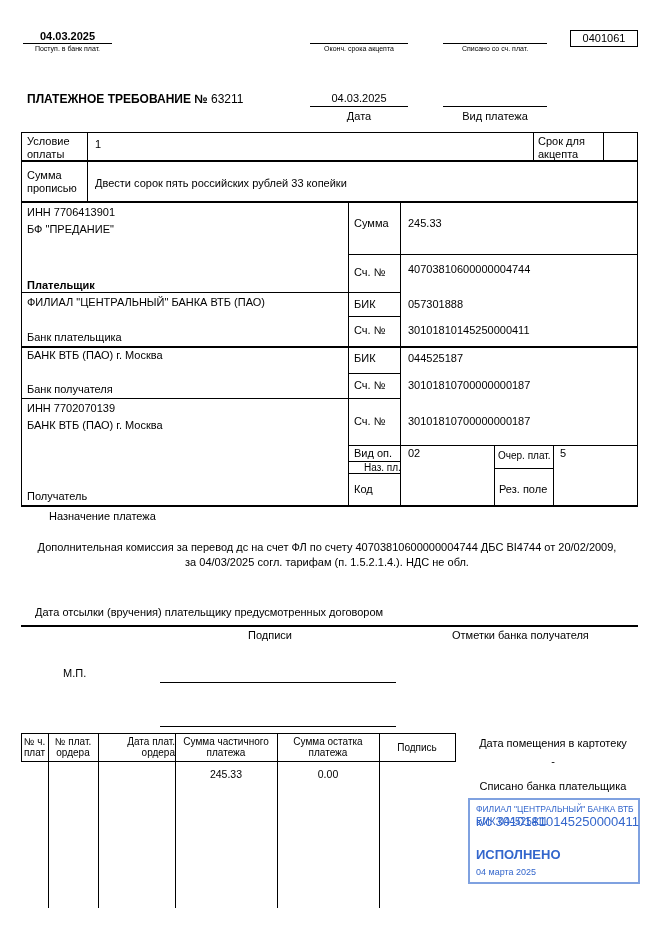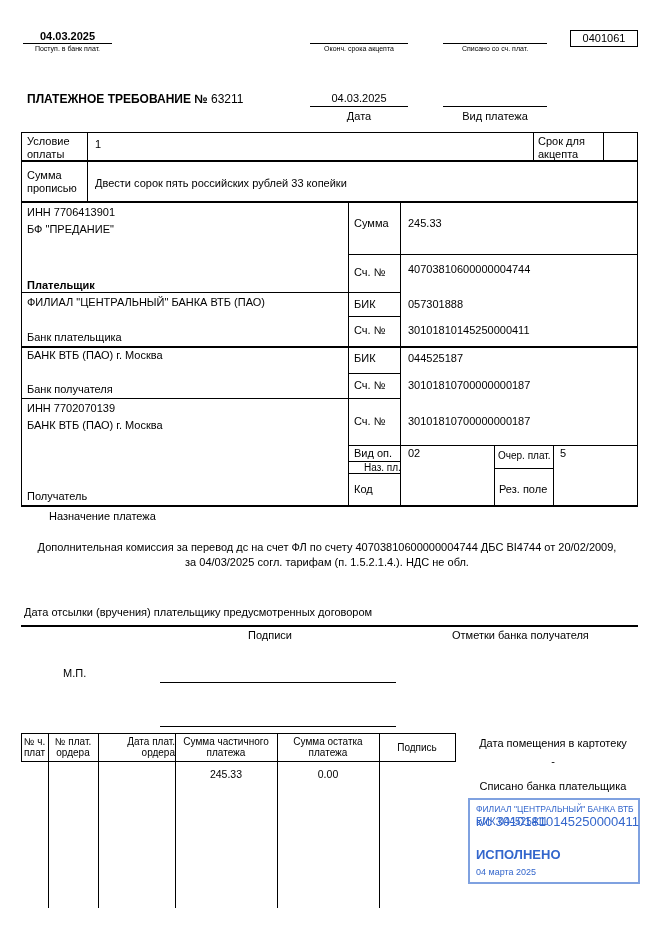--- a/index.html
+++ b/index.html
@@ -114,21 +114,21 @@
   <div class="t f10" style="left:364px;top:462px;">Наз. пл.</div>
   <div class="t" style="left:354px;top:483px;">Код</div>
   <div class="t f10" style="left:498px;top:450px;">Очер. плат.</div>
   <div class="t" style="left:560px;top:447px;">5</div>
   <div class="t" style="left:499px;top:483px;">Рез. поле</div>
 
   <div class="t" style="left:30px;top:510px;padding-left:19px;">Назначение платежа</div>
   <div class="t pl" style="left:24px;top:540px;width:606px;line-height:15px;text-align:center;">Дополнительная комиссия за перевод дс на счет ФЛ по счету 40703810600000004744 ДБС BI4744 от 20/02/2009,
 за 04/03/2025 согл. тарифам (п. 1.5.2.1.4.). НДС не обл.</div>
 
-  <div class="t" style="left:24px;top:606px;">Дата отсылки (вручения) плательщику предусмотренных договором</div>
+  <div class="t" style="left:35px;top:606px;">Дата отсылки (вручения) плательщику предусмотренных договором</div>
 
   <i class="hl thick" style="left:21px;top:625px;width:617px;"></i>
   <div class="t c" style="left:180px;top:629px;width:180px;">Подписи</div>
   <div class="t" style="left:452px;top:629px;">Отметки банка получателя</div>
   <div class="t" style="left:63px;top:667px;">М.П.</div>
   <i class="hl" style="left:160px;top:682px;width:236px;"></i>
   <i class="hl" style="left:160px;top:726px;width:236px;"></i>
 
   <i class="hl" style="left:21px;top:733px;width:435px;"></i>
   <i class="hl" style="left:21px;top:761px;width:435px;"></i>

